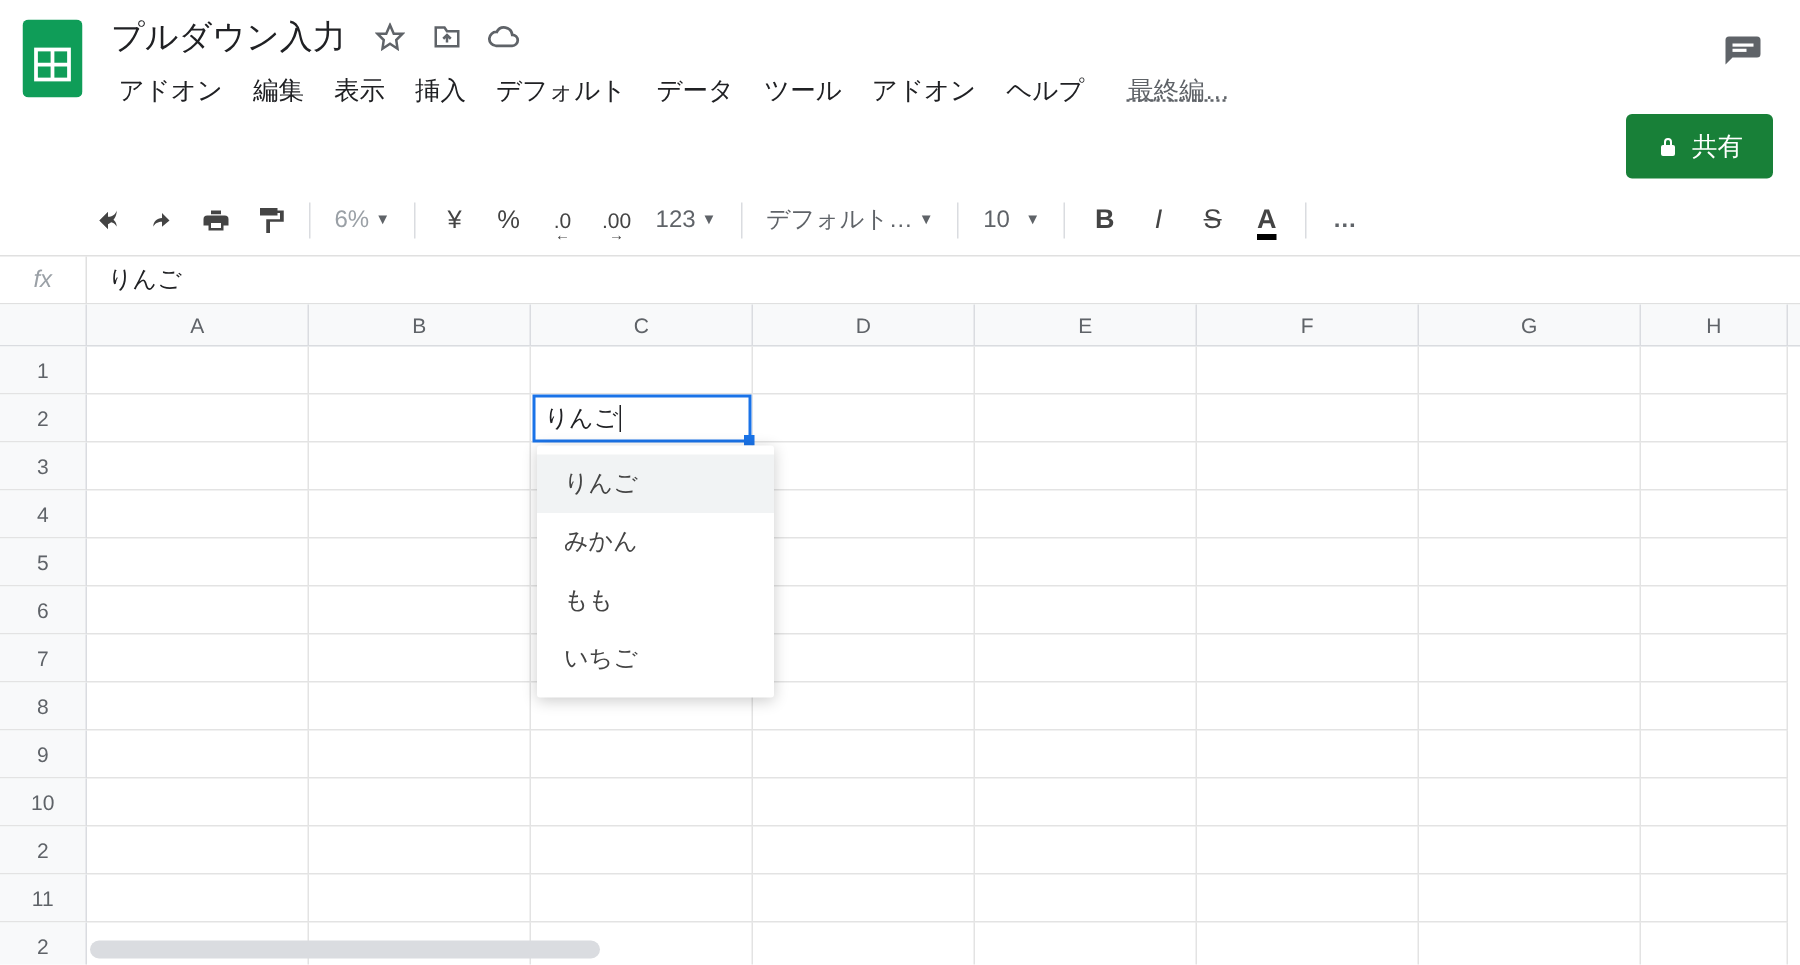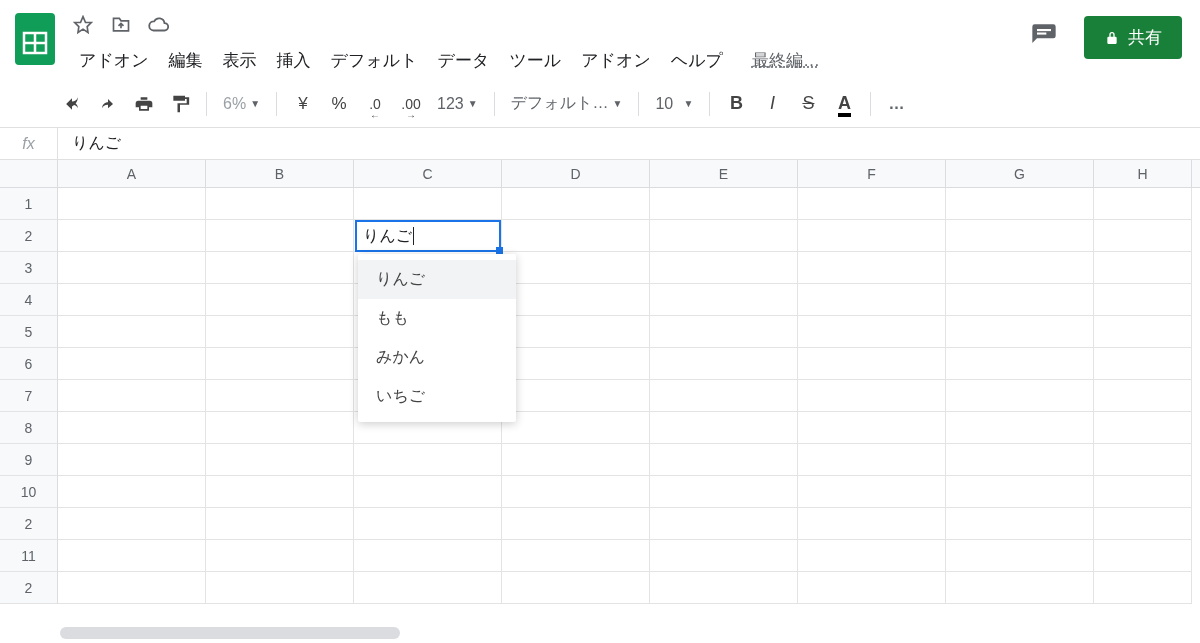--- a/index.html
+++ b/index.html
@@ -61,24 +61,25 @@
     cursor: pointer;
   }
   .last-edit {
     font-size: 17px;
     color: #5f6368;
     text-decoration: underline dotted;
     margin-left: 18px;
   }
   .header-right {
     display: flex;
-    align-items: flex-start;
+    align-items: flex-end;
     gap: 20px;
     padding-top: 8px;
     padding-right: 6px;
+    flex-direction: column;
   }
   .comment-btn {
     width: 40px; height: 40px;
     display:flex;align-items:center;justify-content:center;
     color:#5f6368;
   }
   .share-btn {
     background: #188038;
     color: #fff;
     border-radius: 4px;
@@ -245,20 +246,21 @@
   <div class="logo">
     <svg viewBox="0 0 40 52">
       <rect x="0" y="0" width="40" height="52" rx="4" fill="#0f9d58"></rect>
       <rect x="9" y="20" width="22" height="20" fill="none" stroke="#fff" stroke-width="2.5"></rect>
       <line x1="20" y1="20" x2="20" y2="40" stroke="#fff" stroke-width="2.5"></line>
       <line x1="9" y1="30" x2="31" y2="30" stroke="#fff" stroke-width="2.5"></line>
     </svg>
   </div>
   <div class="title-area">
     <div class="title-row">
+      <span class="doc-title">プルダウン入力</span>
       <span class="title-icon">
         <svg width="20" height="20" viewBox="0 0 24 24" fill="none" stroke="#5f6368" stroke-width="2">
             <polygon points="12 2 15 9 22 9 17 14 18 21 12 17 6 21 7 14 2 9 9 9"></polygon>
           </svg>
       </span>
       <span class="title-icon">
         <svg width="20" height="20" viewBox="0 0 24 24" fill="none" stroke="#5f6368" stroke-width="2">
             <path d="M3 7 3 19 21 19 21 7 12 7 10 4 3 4Z"></path>
             <path d="M9 13l3-3 3 3M12 10v6"></path>
           </svg>
@@ -525,19 +527,19 @@
       </div>
     </div>
 
   <div class="active-cell" style="left:355px; top:60px; width:146px; height:32px;">
     <span>りんご</span>
       <span class="text-cursor"></span>
   </div>
 
   <div class="dropdown" style="left:358px; top:94px; width:158px;" id="dropdown">
       <div class="dd-item hover">りんご</div>
+      <div class="dd-item">みかん</div>
       <div class="dd-item">もも</div>
-      <div class="dd-item">みかん</div>
       <div class="dd-item">いちご</div>
     </div>
 </div>
 
 <div class="hscroll"></div>
 
 </body></html>

